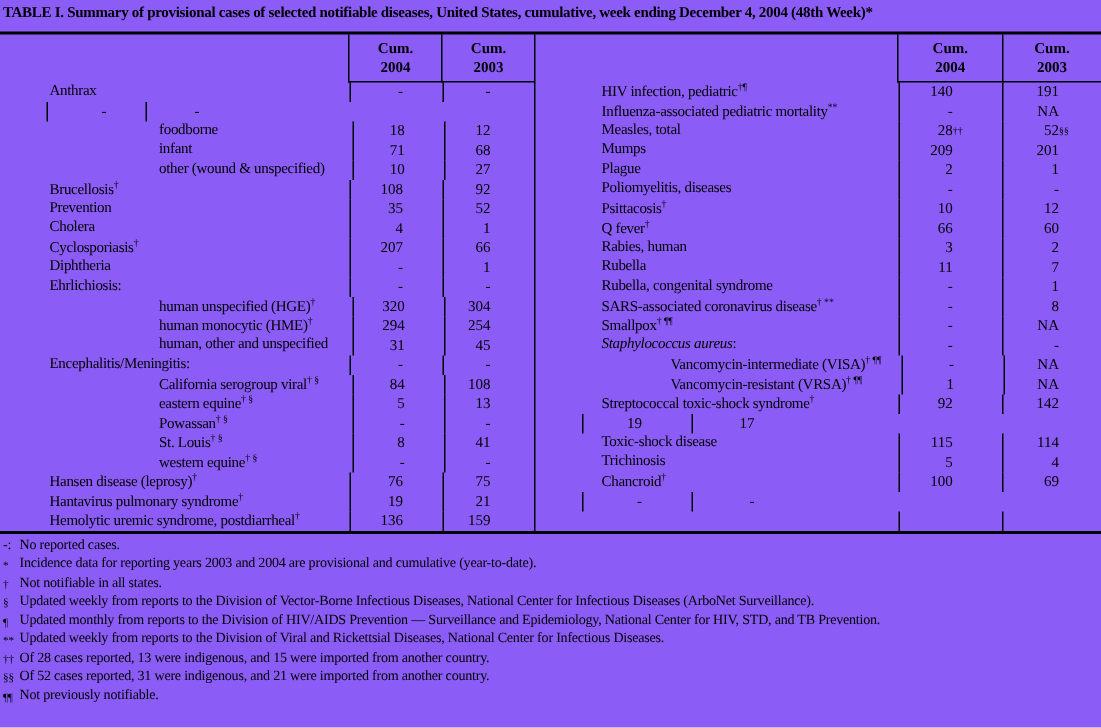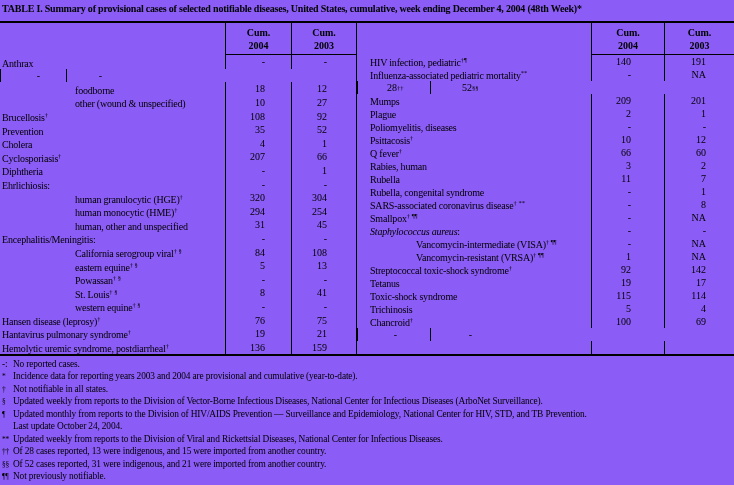--- a/index.html
+++ b/index.html
@@ -2,26 +2,26 @@
 <html><head>
 <meta charset="utf-8">
 <style>
   html,body{margin:0;padding:0;background:#fff;}
   #page{position:relative;width:734px;height:485px;background:#8b5cf6;
         font-family:Liberation Serif, serif;color:#000;overflow:hidden;}
   .title{position:absolute;top:3px;left:2px;width:731px;font-size:10px;font-weight:bold;
          letter-spacing:-0.2px;white-space:nowrap;}
   .twrap{position:absolute;top:21px;left:0;width:734px;height:335px;box-sizing:border-box;
          border-top:2px solid #000;border-bottom:2px solid #000;display:flex;}
-  .half{display:flex;flex-direction:column;box-sizing:border-box;}
+  .half{display:flex;flex-direction:column;box-sizing:border-box;padding-left:19px;}
   .half-left{width:356px;}
   .half-right{width:378px;border-left:1px solid #000;}
   .hdr-row{display:flex;height:32px;flex:none;}
   .rows{display:flex;flex-direction:column;flex:1;}
-  .trow{display:flex;flex:1;align-items:flex-end;}
+  .trow{display:flex;flex:1;align-items:flex-start;margin-left:12px;}
   .ncell{box-sizing:border-box;white-space:nowrap;overflow:visible;font-size:10px;letter-spacing:-0.2px;}
   .vcell{box-sizing:border-box;border-left:1px solid #000;text-align:right;font-size:10px;
          white-space:nowrap;height:100%;display:flex;align-items:center;justify-content:flex-end;}
   .half-left .ncell{width:225px;padding-left:2px;}
   .half-left .vcell.c04{width:66px;padding-right:26px;}
   .half-left .vcell.c03{width:65px;padding-right:29px;}
   .half-right .ncell{width:234px;padding-left:13px;}
   .half-right .vcell.c04{width:73px;padding-right:33px;}
   .half-right .vcell.c03{width:70px;padding-right:28px;}
   .half-left .ncell.ind{padding-left:75px;}
@@ -70,20 +70,25 @@
           <div class="trow">
             <div class="vcell c04">-</div>
             <div class="vcell c03">-</div>
           </div>
           <div class="trow">
             <div class="ncell ind"><span>foodborne</span></div>
             <div class="vcell c04">18</div>
             <div class="vcell c03">12</div>
           </div>
           <div class="trow">
+            <div class="ncell ind"><span>infant</span></div>
+            <div class="vcell c04">71</div>
+            <div class="vcell c03">68</div>
+          </div>
+          <div class="trow">
             <div class="ncell ind"><span>other (wound &amp; unspecified)</span></div>
             <div class="vcell c04">10</div>
             <div class="vcell c03">27</div>
           </div>
           <div class="trow">
             <div class="ncell"><span>Brucellosis</span><span class="lsup">†</span></div>
             <div class="vcell c04">108</div>
             <div class="vcell c03">92</div>
           </div>
           <div class="trow">
@@ -105,21 +110,21 @@
             <div class="ncell"><span>Diphtheria</span></div>
             <div class="vcell c04">-</div>
             <div class="vcell c03">1</div>
           </div>
           <div class="trow">
             <div class="ncell"><span>Ehrlichiosis:</span></div>
             <div class="vcell c04">-</div>
             <div class="vcell c03">-</div>
           </div>
           <div class="trow">
-            <div class="ncell ind"><span>human granulocytic (HGE)</span><span class="lsup">†</span></div>
+            <div class="ncell ind"><span>human unspecified (HGE)</span><span class="lsup">†</span></div>
             <div class="vcell c04">320</div>
             <div class="vcell c03">304</div>
           </div>
           <div class="trow">
             <div class="ncell ind"><span>human monocytic (HME)</span><span class="lsup">†</span></div>
             <div class="vcell c04">294</div>
             <div class="vcell c03">254</div>
           </div>
           <div class="trow">
             <div class="ncell ind"><span>human, other and unspecified</span></div>
@@ -191,20 +196,21 @@
             <div class="ncell"><span>HIV infection, pediatric</span><span class="lsup">†¶</span></div>
             <div class="vcell c04">140</div>
             <div class="vcell c03">191</div>
           </div>
           <div class="trow">
             <div class="ncell"><span>Influenza-associated pediatric mortality</span><span class="lsup">**</span></div>
             <div class="vcell c04">-</div>
             <div class="vcell c03">NA</div>
           </div>
           <div class="trow">
+            <div class="ncell"><span>Measles, total</span></div>
             <div class="vcell c04">28<span class="vsup">††</span></div>
             <div class="vcell c03">52<span class="vsup">§§</span></div>
           </div>
           <div class="trow">
             <div class="ncell"><span>Mumps</span></div>
             <div class="vcell c04">209</div>
             <div class="vcell c03">201</div>
           </div>
           <div class="trow">
             <div class="ncell"><span>Plague</span></div>
@@ -265,26 +271,25 @@
             <div class="ncell ind"><span>Vancomycin-resistant (VRSA)</span><span class="lsup">† ¶¶</span></div>
             <div class="vcell c04">1</div>
             <div class="vcell c03">NA</div>
           </div>
           <div class="trow">
             <div class="ncell"><span>Streptococcal toxic-shock syndrome</span><span class="lsup">†</span></div>
             <div class="vcell c04">92</div>
             <div class="vcell c03">142</div>
           </div>
           <div class="trow">
-            <div class="ncell"><span>Tetanus</span></div>
             <div class="vcell c04">19</div>
             <div class="vcell c03">17</div>
           </div>
           <div class="trow">
-            <div class="ncell"><span>Toxic-shock syndrome</span></div>
+            <div class="ncell"><span>Toxic-shock disease</span></div>
             <div class="vcell c04">115</div>
             <div class="vcell c03">114</div>
           </div>
           <div class="trow">
             <div class="ncell"><span>Trichinosis</span></div>
             <div class="vcell c04">5</div>
             <div class="vcell c03">4</div>
           </div>
           <div class="trow">
             <div class="ncell"><span>Chancroid</span><span class="lsup">†</span></div>
@@ -304,20 +309,19 @@
     </div>
 
   </div>
 
   <div class="foots" id="footnotes">
       <div class="fn"><span class="mk base">-:</span>No reported cases.</div>
       <div class="fn"><span class="mk">*</span>Incidence data for reporting years 2003 and 2004 are provisional and cumulative (year-to-date).</div>
       <div class="fn"><span class="mk">†</span>Not notifiable in all states.</div>
       <div class="fn"><span class="mk">§</span>Updated weekly from reports to the Division of Vector-Borne Infectious Diseases, National Center for Infectious Diseases (ArboNet Surveillance).</div>
       <div class="fn"><span class="mk">¶</span>Updated monthly from reports to the Division of HIV/AIDS Prevention — Surveillance and Epidemiology, National Center for HIV, STD, and TB Prevention.</div>
-      <div class="fn">Last update October 24, 2004.</div>
       <div class="fn"><span class="mk">**</span>Updated weekly from reports to the Division of Viral and Rickettsial Diseases, National Center for Infectious Diseases.</div>
       <div class="fn"><span class="mk">††</span>Of 28 cases reported, 13 were indigenous, and 15 were imported from another country.</div>
       <div class="fn"><span class="mk">§§</span>Of 52 cases reported, 31 were indigenous, and 21 were imported from another country.</div>
       <div class="fn"><span class="mk">¶¶</span>Not previously notifiable.</div>
     </div>
 
 </div>
 
 </body></html>

